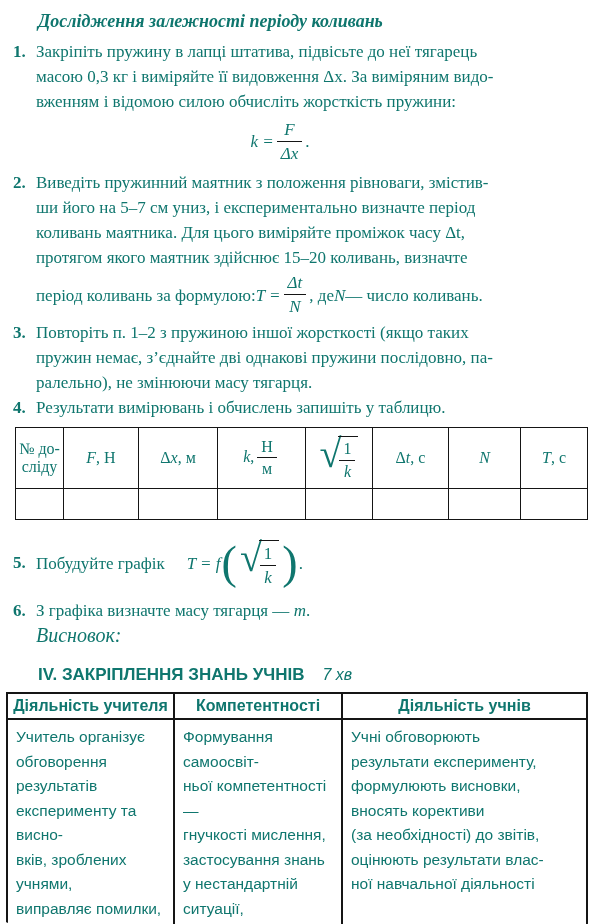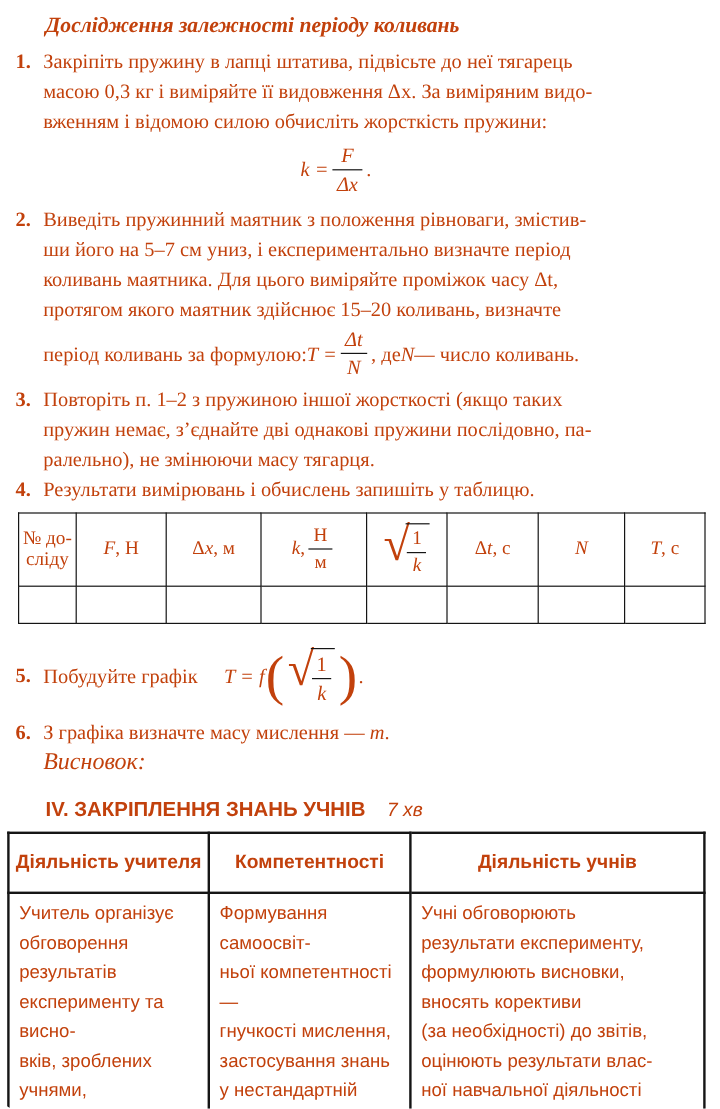--- a/index.html
+++ b/index.html
@@ -1,19 +1,19 @@
 <!DOCTYPE html>
 <html><head>
 <meta charset="utf-8">
 <style>
   html,body{margin:0;padding:0;background:#fff;}
   .page{
     width:600px;height:924px;box-sizing:border-box;
     padding:8px 13px 0 13px;overflow:hidden;
-    background:#fff;color:#c2410c;
+    background:#fff;color:#0f766e;
     font-family:"Liberation Serif", serif;
     border-radius:13px;
   }
   .pre{white-space:pre-line;}
   
   .title{margin:0 0 5px 25px;font-weight:bold;font-style:italic;
          font-size:18px;line-height:26px;}
   
   .item{display:flex;font-size:17px;line-height:25px;}
   .item .num{flex:0 0 23px;font-weight:bold;}
@@ -45,21 +45,21 @@
   
   .sans-head{font-family:"Liberation Sans",sans-serif;font-weight:bold;
              font-size:17px;line-height:22px;margin:16px 0 4px 25px;}
   .sans-head .time{font-weight:normal;font-style:italic;font-size:16px;
                    margin-left:18px;}
   
   .t2{border-collapse:collapse;margin:6px 0 0 -7px;table-layout:fixed;
       width:580px;font-family:"Liberation Sans",sans-serif;}
   .t2 td{border:2px solid #151515;vertical-align:top;}
   .t2 .hrow td{text-align:center;font-weight:bold;font-size:16px;
-               padding:15px 2px;}
+               padding:3px 2px;}
   .t2 .brow td{font-size:15.5px;line-height:24.5px;padding:5px 6px 8px 8px;}
   .conclusion{font-style:italic;margin-left:23px;font-size:20px;
               line-height:25px;}
   .item6gap{height:4px;}
 </style>
 </head>
 <body>
 
 <div class="page">
 
@@ -179,21 +179,21 @@
       <span class="bigparen">)</span>
       <span>.</span>
     </div>
   </div>
 
   <div class="item6gap"></div>
 
   <div class="item">
     <span class="num">6.</span>
     <div class="body">
-      <span>З графіка визначте масу мислення — </span><span class="m">m</span><span>.</span>
+      <span>З графіка визначте масу тягарця — </span><span class="m">m</span><span>.</span>
     </div>
   </div>
 
   <div class="conclusion">Висновок:</div>
 
   <div class="sans-head">
     <span>IV. ЗАКРІПЛЕННЯ ЗНАНЬ УЧНІВ</span><span class="time">7 хв</span>
   </div>
 
   <table class="t2">

